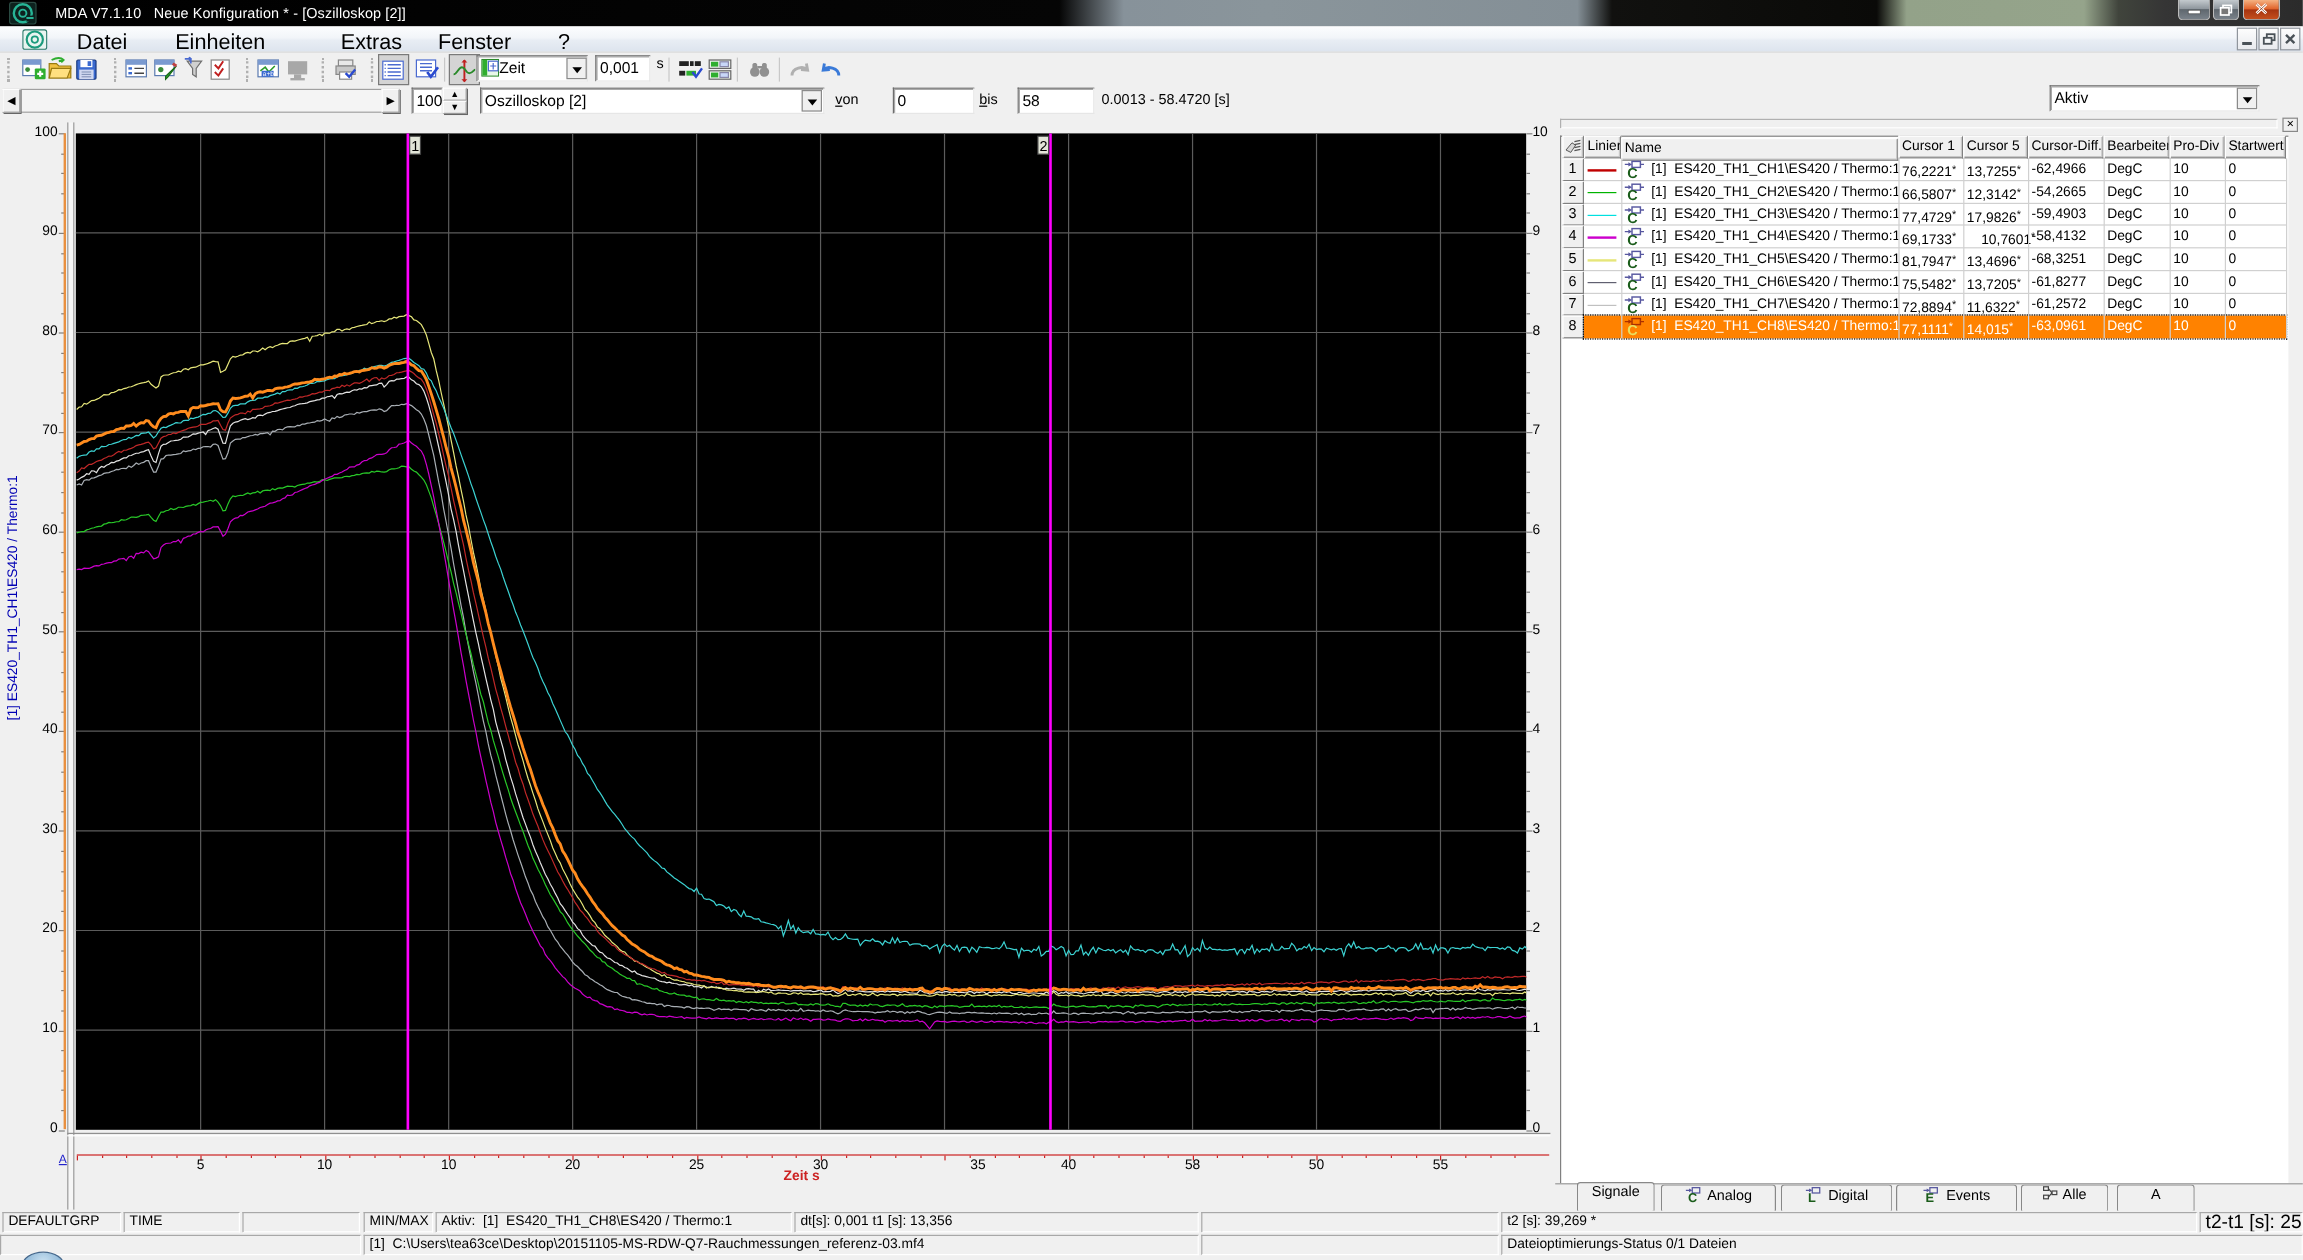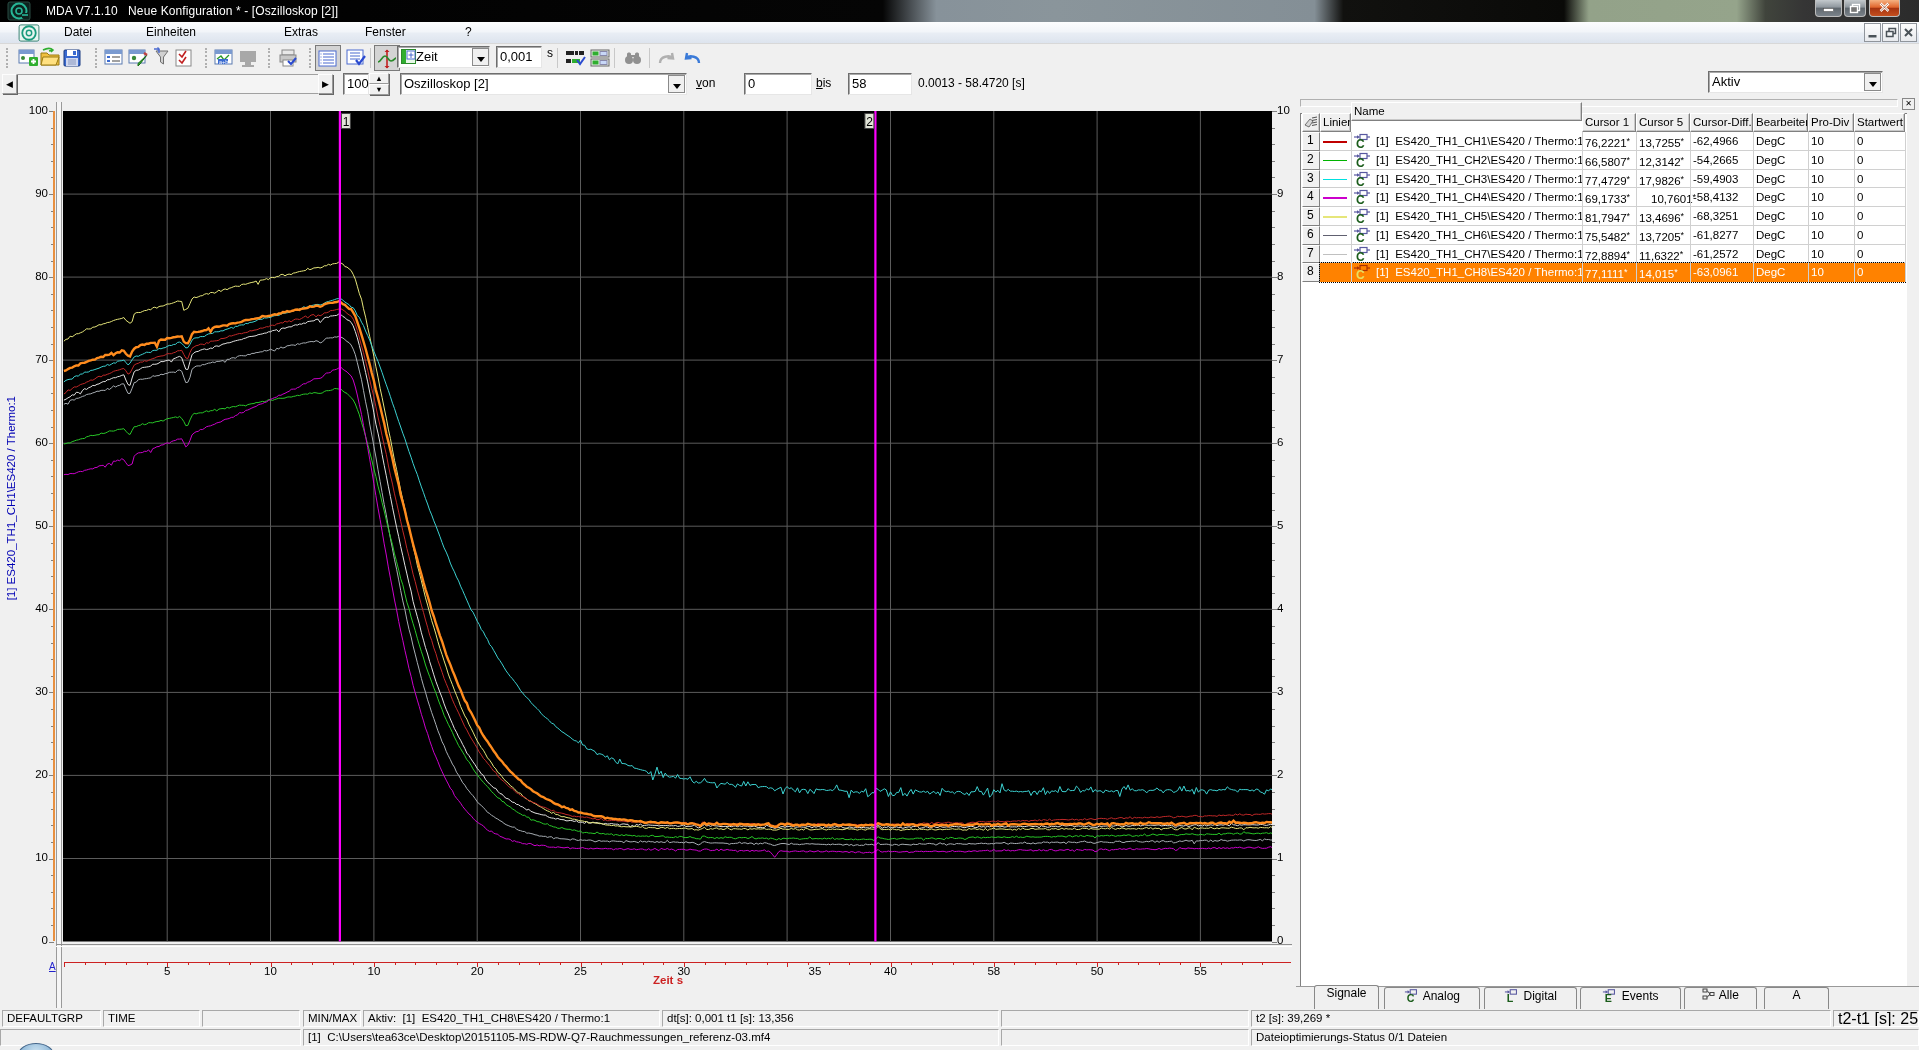--- a/index.html
+++ b/index.html
@@ -9,21 +9,21 @@
 
 #titlebar { position:absolute; left:0; top:0; width:1919px; height:22px;
   background:linear-gradient(90deg,#000 0%,#050505 46%,#87929a 48.8%,#8a959b 55%,#848f96 68.5%,#11110f 70%,#0a0a08 81.5%,#93a289 82.8%,#95a48b 90.5%,#40443c 92%,#353535 94%,#2b2b2b 100%);
   color:#fff; font-size:13px; }
 #titletext { position:absolute; left:46px; top:4px; color:#fff; font-size:12px; letter-spacing:0.1px; }
 .winbtn { position:absolute; top:0; height:17px; border:1px solid #bcbcbc; border-top:none;
   border-radius:0 0 4px 4px; }
 
 #menubar { position:absolute; left:0; top:22px; width:1919px; height:22px;
   background:linear-gradient(180deg,#fcfdfe 0%,#f2f5f9 45%,#e8edf4 55%,#dde4ee 100%);
-  border-bottom:1px solid #d8d8d8; font-size:12px; color:#000; }
+  border-bottom:1px solid #d8d8d8; font-size:18px; color:#000; }
 .menuitem { position:absolute; top:3px; }
 .mdibtn { position:absolute; top:1px; width:17px; height:19px; background:linear-gradient(180deg,#fdfdfd,#e8eaee);
   border:1px solid #90959c; font-size:9px; text-align:center; color:#333; }
 
 #toolbar { position:absolute; left:0; top:44px; width:1919px; height:28px; background:#f0f0f0; }
 .tsep { position:absolute; top:4px; height:20px; width:0; border-left:2px dotted #b0b0b0; }
 .tsolid { position:absolute; top:4px; height:20px; width:0; border-left:1px solid #c8c8c8; }
 .ticon { position:absolute; top:3px; width:22px; height:22px; }
 .tbtn-press { position:absolute; top:1px; width:26px; height:26px; background:#d4d4d4;
   border:1px solid #7a7a7a; }
@@ -503,21 +503,21 @@
 <div class="abs" style="left:653px;top:878px;font-size:11.5px;font-weight:bold;color:#cc2222">Zeit s</div>
 <div class="abs" style="left:49px;top:865px;font-size:10px;color:#2222cc;text-decoration:underline">A</div>
 </div>
 
 <div id="rightpanel">
   <div class="abs" style="left:4px;top:3px;width:598px;height:8px;border:1px solid #b0b0b0;border-bottom-color:#fff;border-right-color:#fff;background:#f0f0f0"></div>
 <div class="abs" style="left:606px;top:2px;width:13px;height:12px;background:#f0f0f0;border:1px solid #888;font-size:8px;line-height:9px;text-align:center">✕</div>
 <div class="abs" style="left:4px;top:17px;width:607px;height:873px;background:#fff;border-top:1px solid #808080;border-left:1px solid #808080"></div>
 <div class="th" style="left:6px;top:17px;width:18px"></div>
 <div class="th" style="left:24px;top:17px;width:31px">Linien</div>
-<div class="th" style="left:55px;top:6px;width:231px">Name</div>
+<div class="th" style="left:55px;top:19px;width:231px">Name</div>
 <div class="th" style="left:286px;top:17px;width:54px">Cursor 1</div>
 <div class="th" style="left:340px;top:17px;width:54px">Cursor 5</div>
 <div class="th" style="left:394px;top:17px;width:63px">Cursor-Diff.</div>
 <div class="th" style="left:457px;top:17px;width:55px">Bearbeiten</div>
 <div class="th" style="left:512px;top:17px;width:46px">Pro-Div</div>
 <div class="th" style="left:558px;top:17px;width:51px">Startwert</div>
 <svg class="abs" style="left:8px;top:20px" width="14" height="13" viewBox="0 0 14 13">
       <path d="M1 9 L6 3 L9 5 L5 11 Z" fill="#d8d8d8" stroke="#555" stroke-width="0.8"></path>
       <path d="M8 2 L13 1 M8 4.5 L13 3.5 M8 7 L13 6 M8 9.5 L13 8.5" stroke="#555" stroke-width="1.2"></path>
     </svg>

